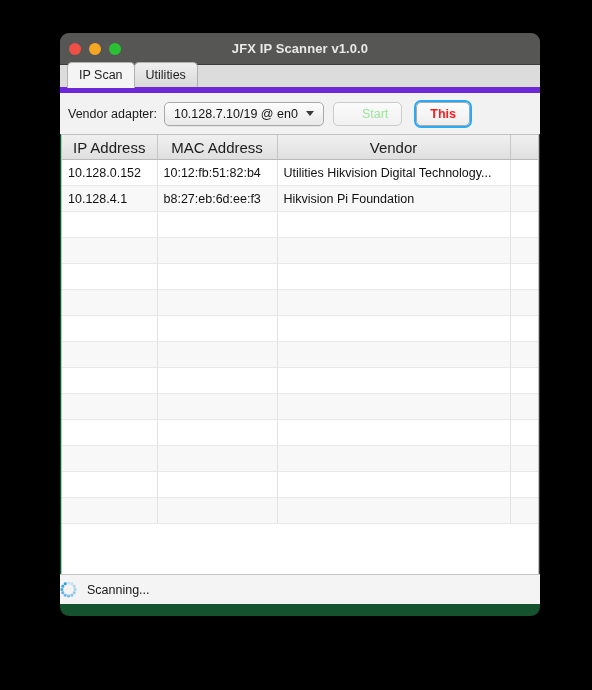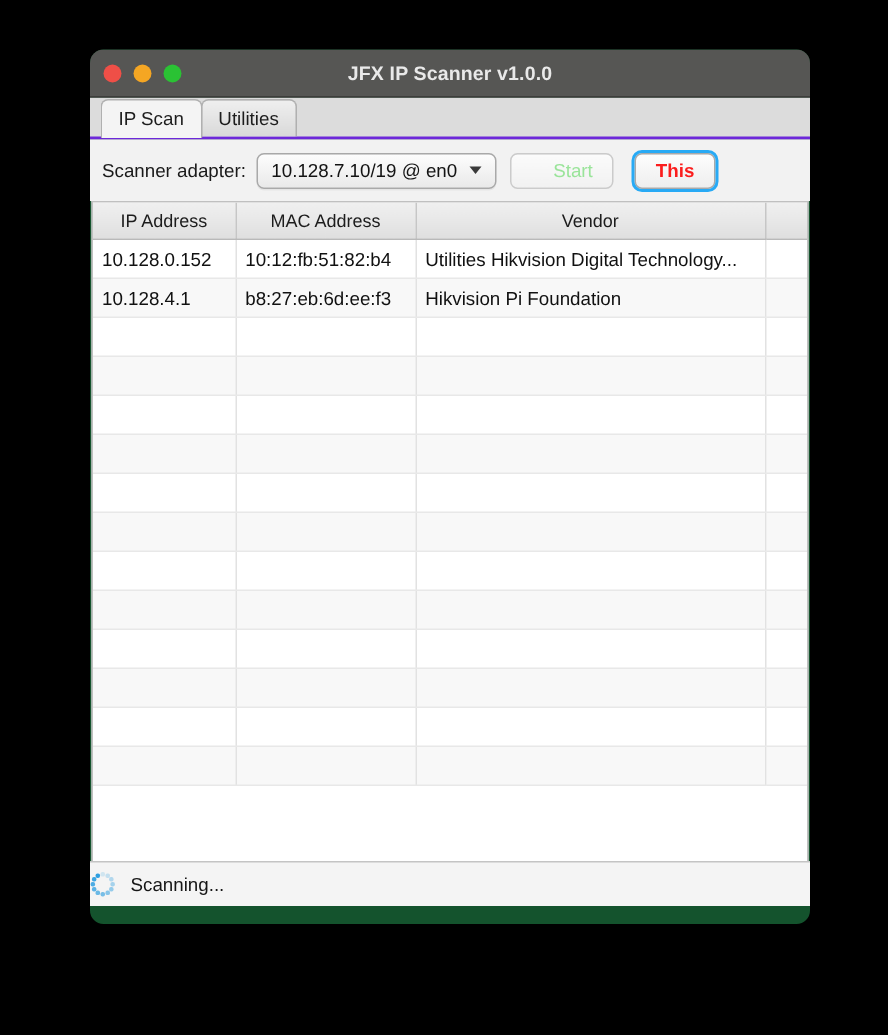--- a/index.html
+++ b/index.html
@@ -62,21 +62,21 @@
     font-size: 13px;
     font-weight: bold;
     letter-spacing: 0.1px;
     pointer-events: none;
   }
 
   
   #tabstrip {
     height: 28px;
     background: #dcdcdc;
-    border-bottom: 2px solid #6d28d9;
+    border-bottom: 6px solid #6d28d9;
     display: flex;
     align-items: flex-end;
     padding-left: 7px;
     box-sizing: border-box;
   }
   .tab {
     font-size: 12.5px;
     color: #1d1d1d;
     height: 25px;
     line-height: 25px;
@@ -182,21 +182,21 @@
   table {
     border-collapse: collapse;
     width: 100%;
     table-layout: fixed;
   }
   thead th {
     height: 24px;
     background: linear-gradient(#f0f0f0, #dfdfdf);
     border-right: 1px solid #c6c6c6;
     border-bottom: 1px solid #b9b9b9;
-    font-size: 12px;
+    font-size: 15px;
     font-weight: normal;
     color: #1c1c1c;
     padding: 0;
     cursor: default;
   }
   thead th:last-child { border-right: none; }
   tbody td {
     height: 25px;
     border-right: 1px solid #e2e2e2;
     border-bottom: 1px solid #e8e8e8;
@@ -257,21 +257,21 @@
     </div>
     <div id="window-title">JFX IP Scanner v1.0.0</div>
   </div>
 
   <div id="tabstrip">
     <div class="tab active">IP Scan</div>
     <div class="tab inactive">Utilities</div>
   </div>
 
   <div id="toolbar">
-    <span id="adapter-label">Scanner adapter:</span>
+    <span id="adapter-label">Vendor adapter:</span>
     <div id="adapter-select">
       <span>10.128.7.10/19 @ en0</span>
       <span class="caret"></span>
     </div>
     <div class="tbtn" id="start-button">Start</div>
     <div class="tbtn" id="stop-button">This</div>
   </div>
 
   <div id="table-wrap">
     <table>

